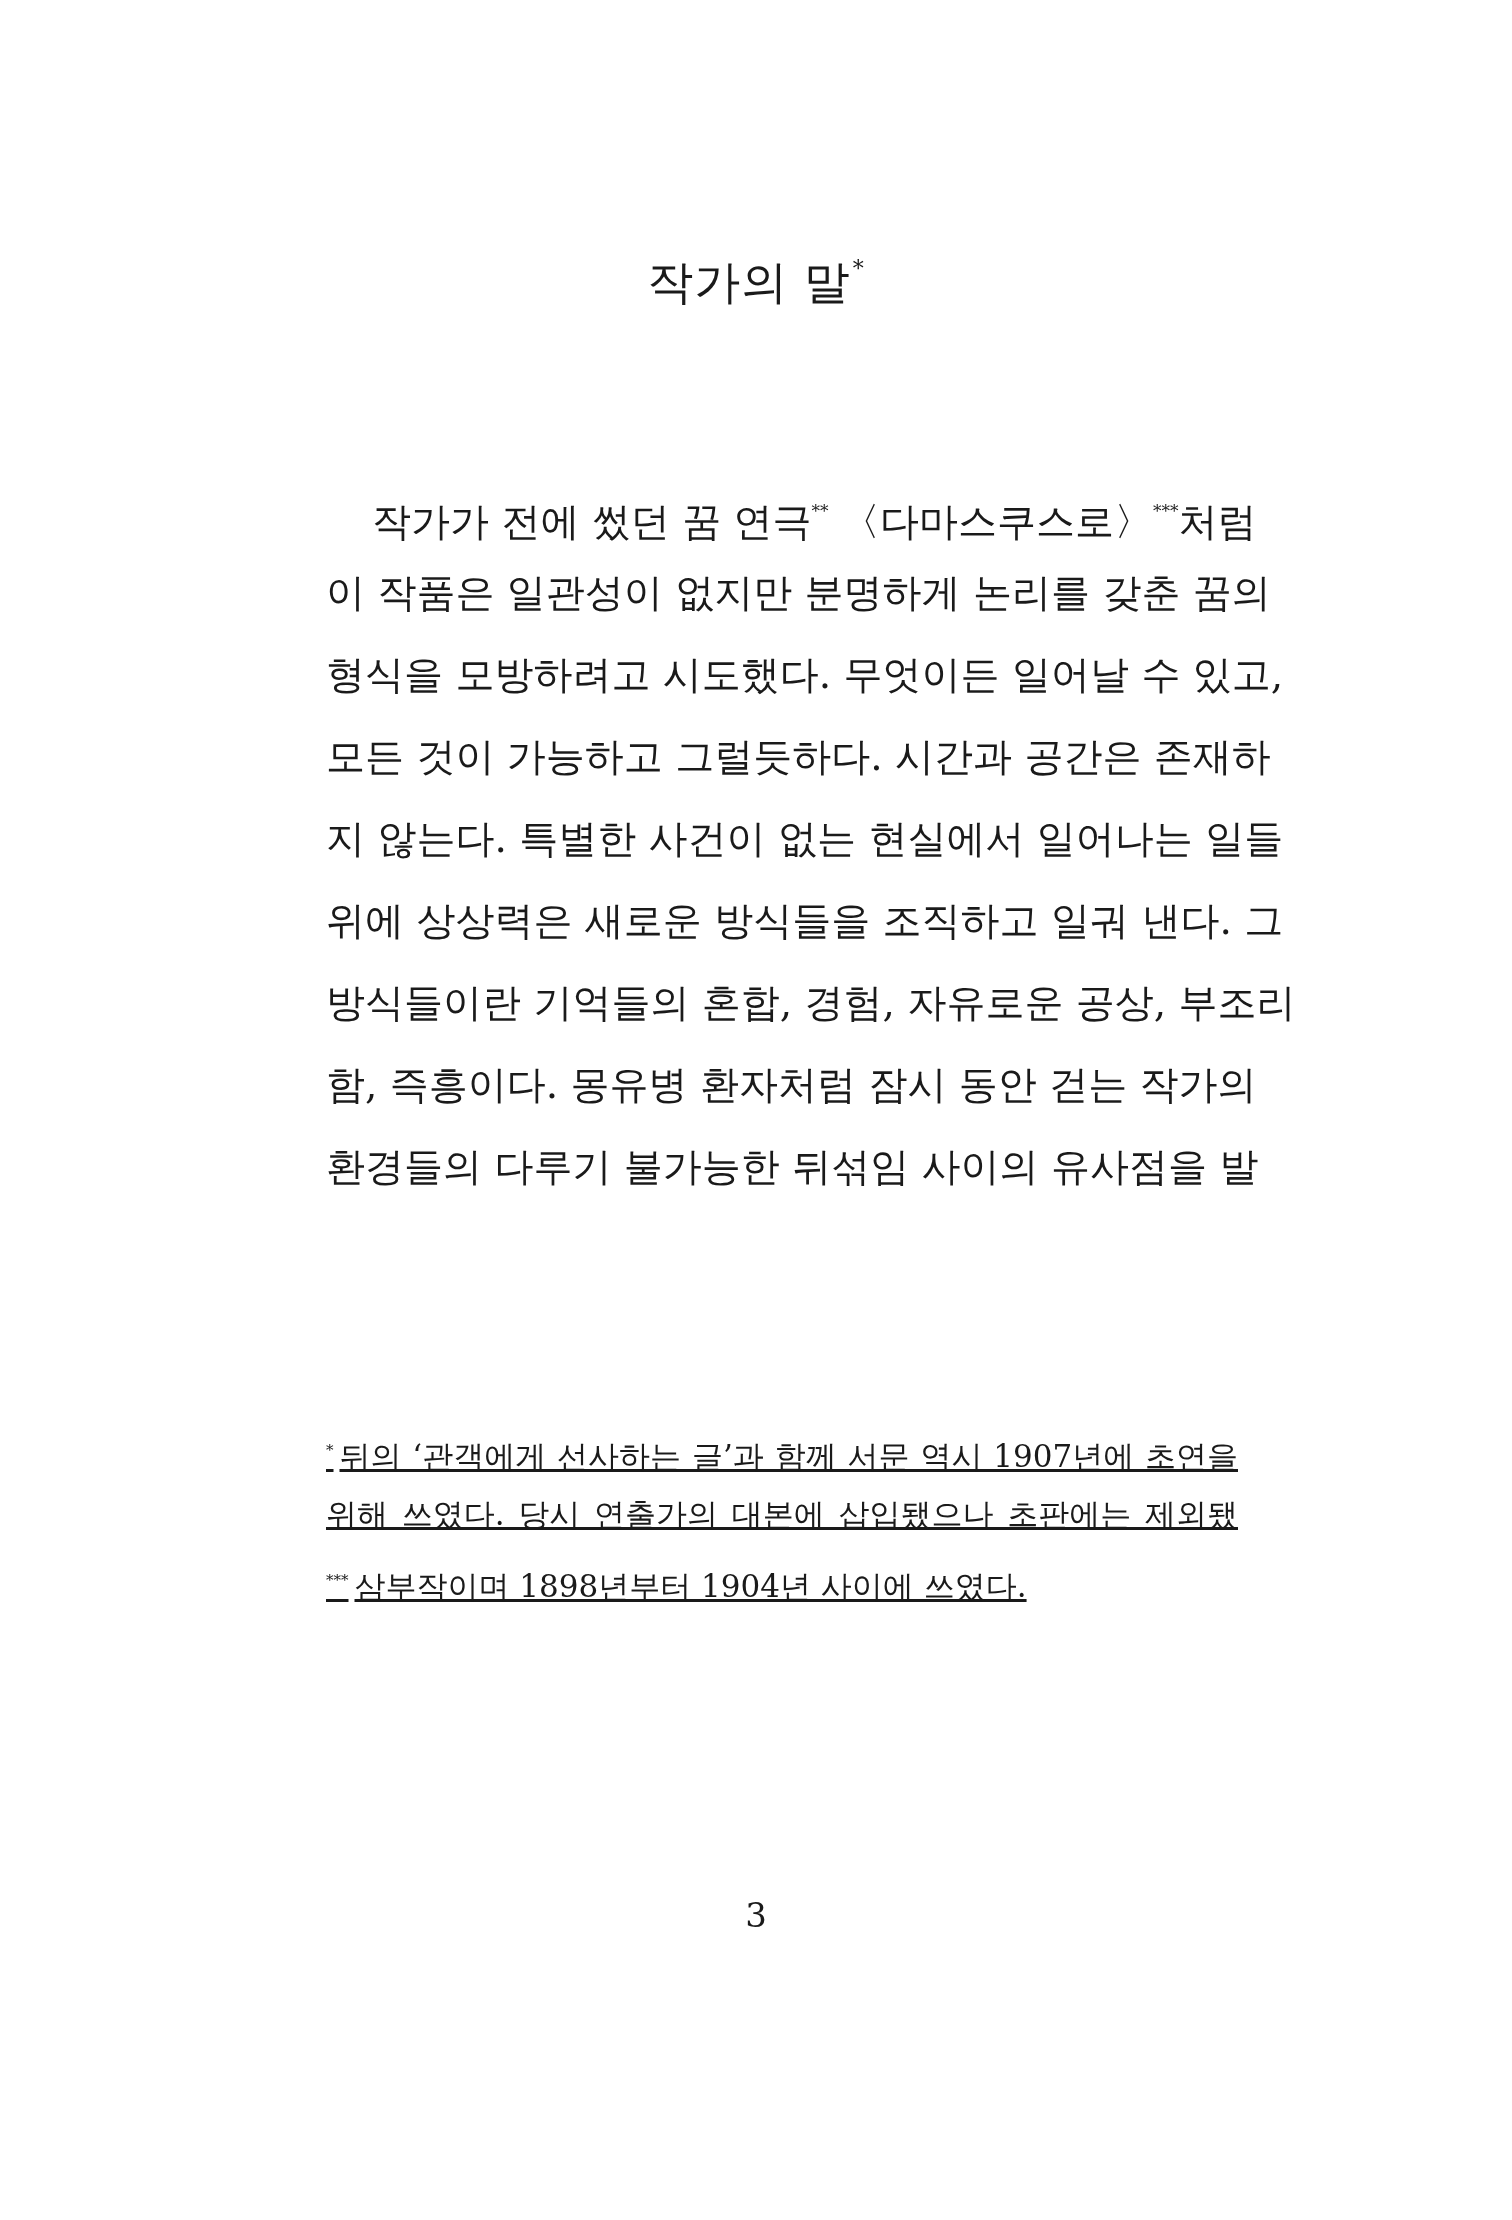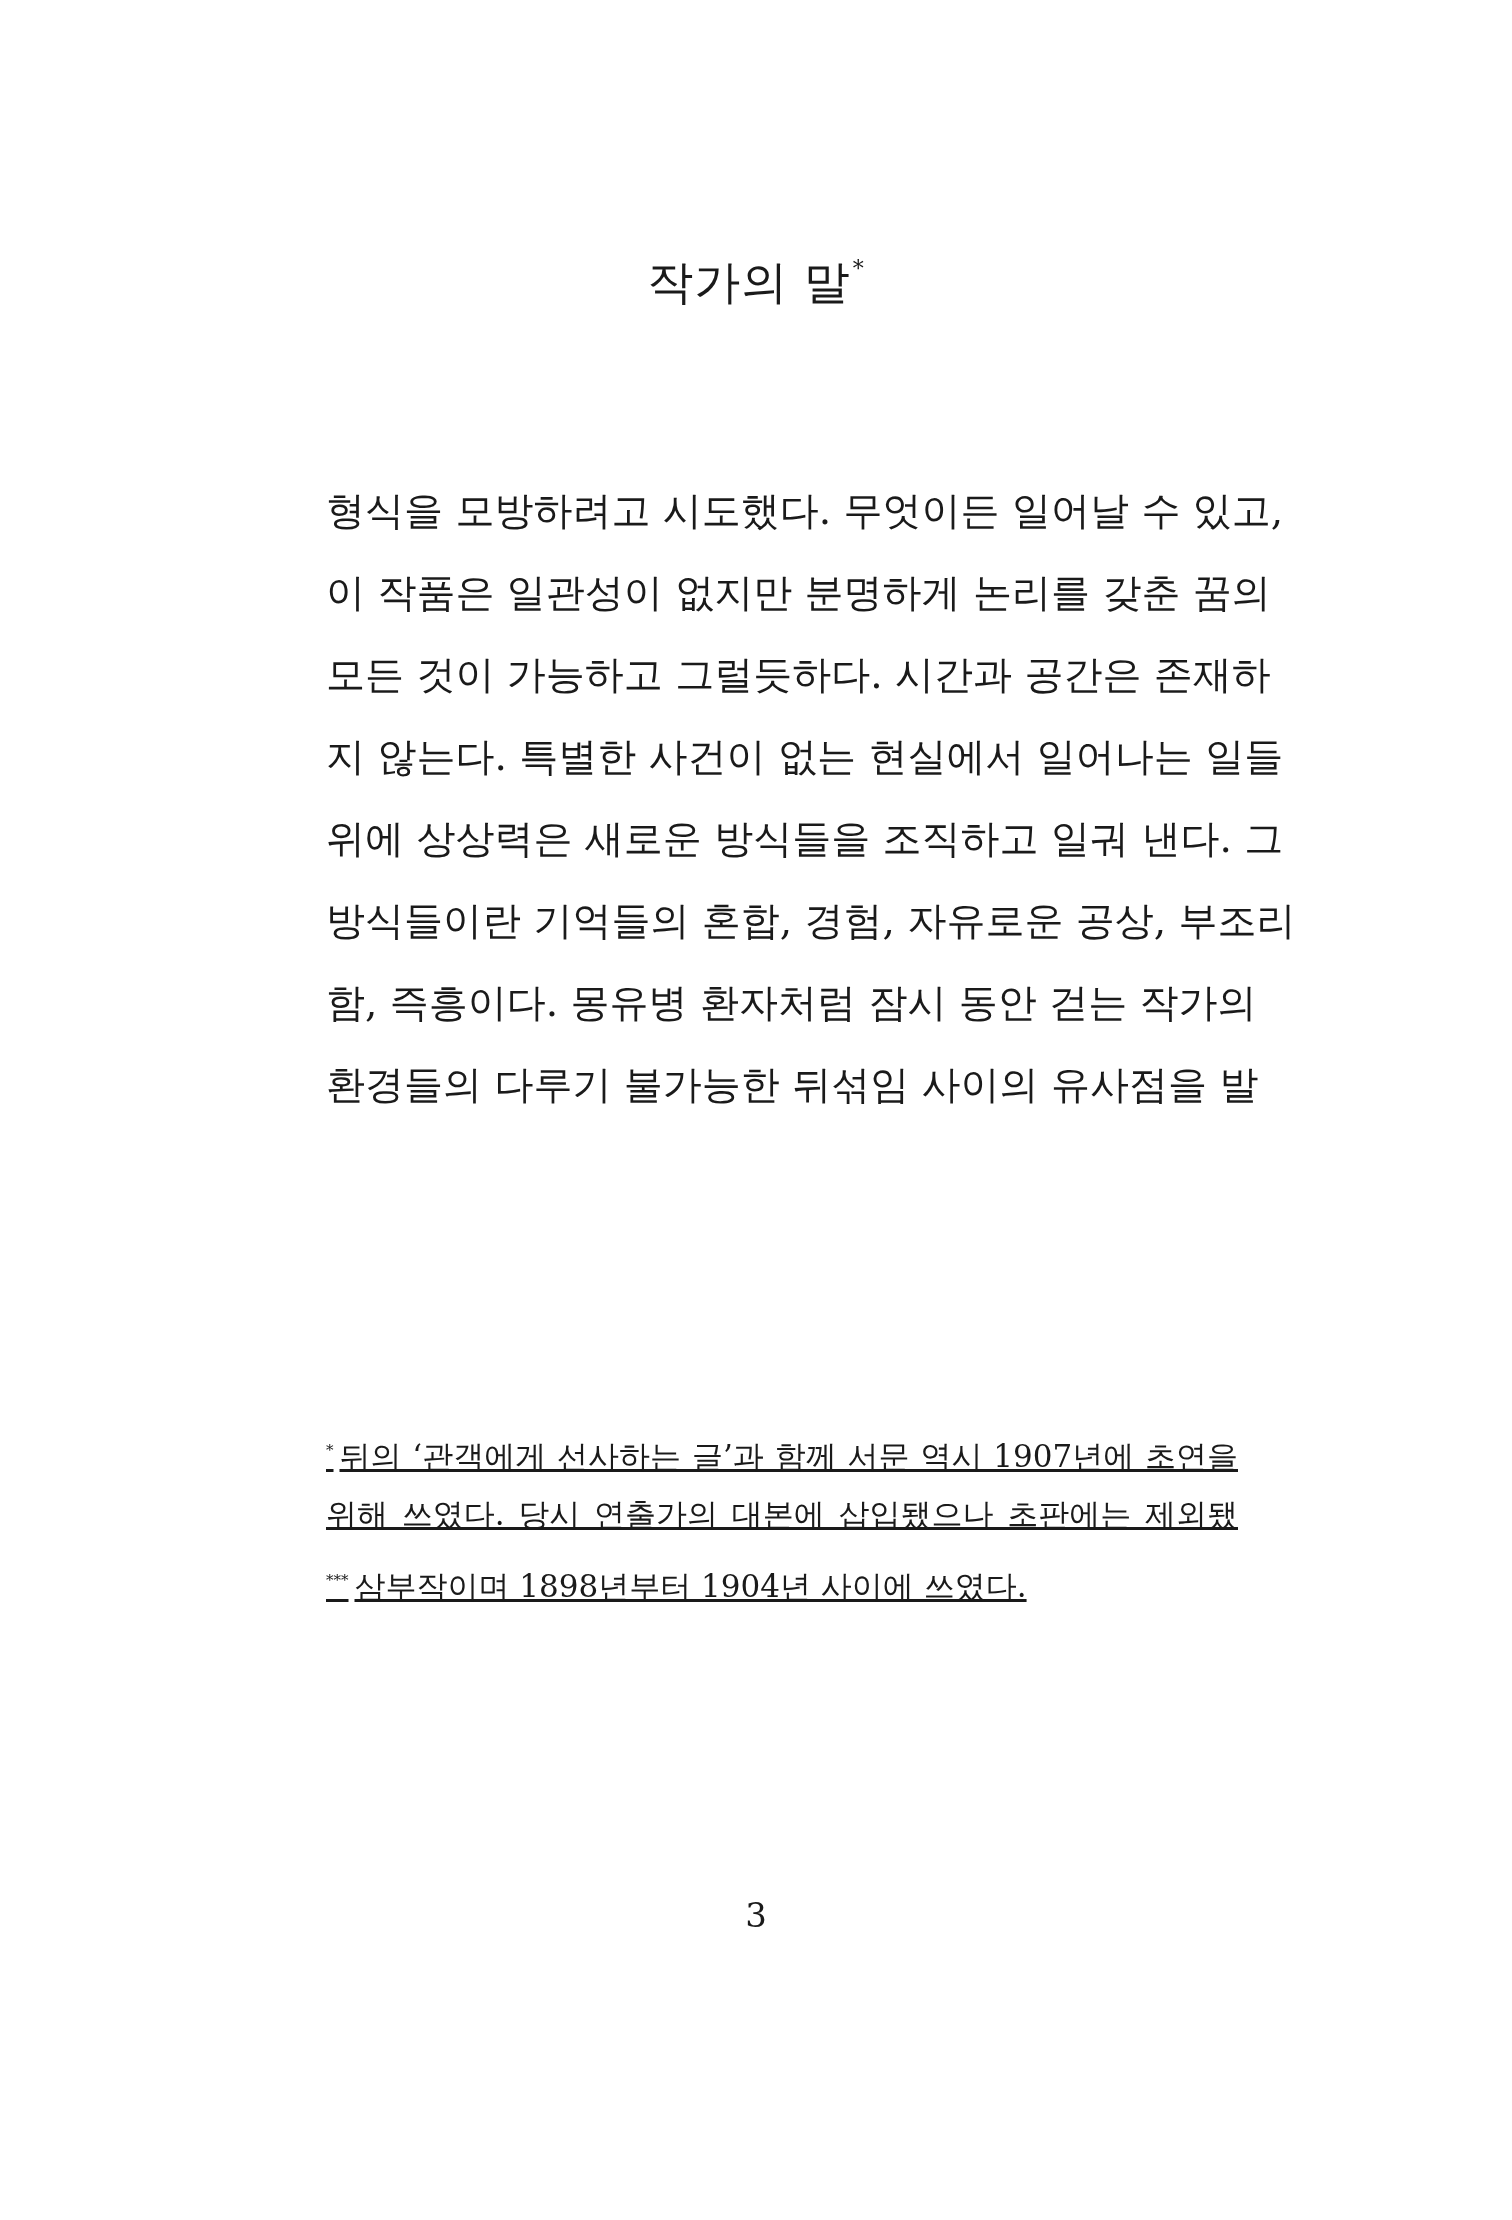--- a/index.html
+++ b/index.html
@@ -22,22 +22,23 @@
   .nmark { font-size: 15px; vertical-align: 12px; margin-right: 6px; }
   .page-num { position: absolute; top: 1895px; left: 0; width: 1512px; text-align: center;
               font-size: 34px; }
 </style>
 </head>
 <body>
 
 <div class="title"><span>작가의 말</span><sup>*</sup></div>
 
 <div class="body">
+  <span class="line indent"><span>작가가 전에 썼던 꿈 연극</span><span class="mark">**</span><span> 〈다마스쿠스로〉</span><span class="mark">***</span><span>처럼</span></span>
+  <span class="line">이 작품은 일관성이 없지만 분명하게 논리를 갖춘 꿈의</span>
   <span class="line">형식을 모방하려고 시도했다. 무엇이든 일어날 수 있고,</span>
-  <span class="line">이 작품은 일관성이 없지만 분명하게 논리를 갖춘 꿈의</span>
   <span class="line">모든 것이 가능하고 그럴듯하다. 시간과 공간은 존재하</span>
   <span class="line">지 않는다. 특별한 사건이 없는 현실에서 일어나는 일들</span>
   <span class="line">위에 상상력은 새로운 방식들을 조직하고 일궈 낸다. 그</span>
   <span class="line">방식들이란 기억들의 혼합, 경험, 자유로운 공상, 부조리</span>
   <span class="line">함, 즉흥이다. 몽유병 환자처럼 잠시 동안 걷는 작가의</span>
   <span class="line">환경들의 다루기 불가능한 뒤섞임 사이의 유사점을 발</span>
 </div>
 
 <div class="notes">
   <div class="note">

